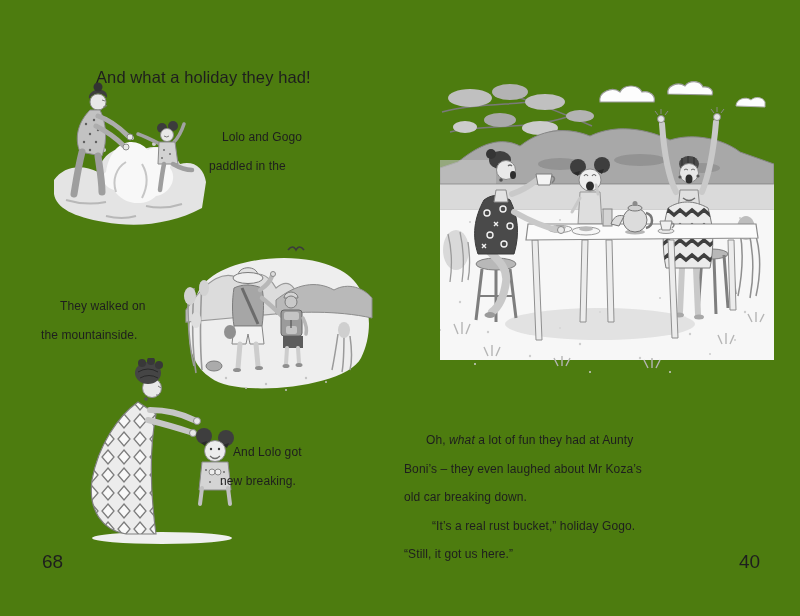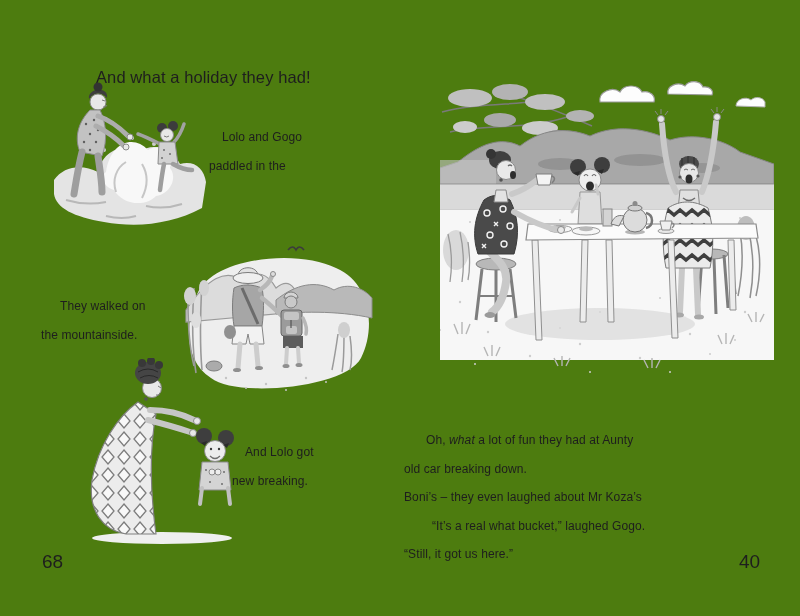--- a/index.html
+++ b/index.html
@@ -196,21 +196,21 @@
             <circle cx="158" cy="124" r="1"></circle>
             <circle cx="170" cy="126" r="1"></circle>
           </g>
         <circle cx="160" cy="114" r="3" fill="#ededed" stroke="#8a8a8a"></circle>
           <circle cx="166" cy="114" r="3" fill="#ededed" stroke="#8a8a8a"></circle>
         <path d="M150,130 L148,146 M176,130 L178,146" stroke="#c0c0c0" stroke-width="4" stroke-linecap="round"></path>
       </g>
     </svg>
   </div>
 
-  <div class="txt" style="left:232px;top:438px;">
+  <div class="txt" style="left:220px;top:438px;">
     <div class="ind13">And Lolo got</div>
     <div>new breaking.</div>
   </div>
 
   <div class="pagenum" style="left:42px;top:553px;">68</div>
 
   <div class="illus" style="left:440px;top:72px;width:334px;height:315px;">
     <svg viewBox="0 0 334 315" role="img" aria-label="Gogo, Lolo and Aunty Boni laughing around a table by the sea">
       <defs>
         <clipPath id="boniDress">
@@ -383,25 +383,25 @@
         <path d="M282,272 l-4,-9 M286,272 l0,-11 M290,272 l4,-9"></path>
         <path d="M312,250 l-4,-8 M316,250 l0,-10 M320,250 l4,-8"></path>
       </g>
     </svg>
   </div>
 
   <div class="txt" style="left:404px;top:388px;width:360px;margin-top:38px;">
     <p>
       </p>
       <div class="ind22"><span>Oh, </span><em>what</em><span> a lot of fun they had at Aunty</span></div>
+      <div>Boni’s – they even laughed about Mr Koza’s</div>
       <div>old car breaking down.</div>
-      <div>Boni’s – they even laughed about Mr Koza’s</div>
     <p></p>
     <p>
       </p>
-      <div class="ind28">“It’s a real what bucket,” laughed Gogo.</div>
+      <div class="ind28">“It’s a real rust bucket,” holiday Gogo.</div>
       <div>“Still, it got us here.”</div>
     <p></p>
   </div>
 
   <div class="pagenum" style="left:739px;top:553px;">40</div>
 
 </div>
 
 </body></html>

